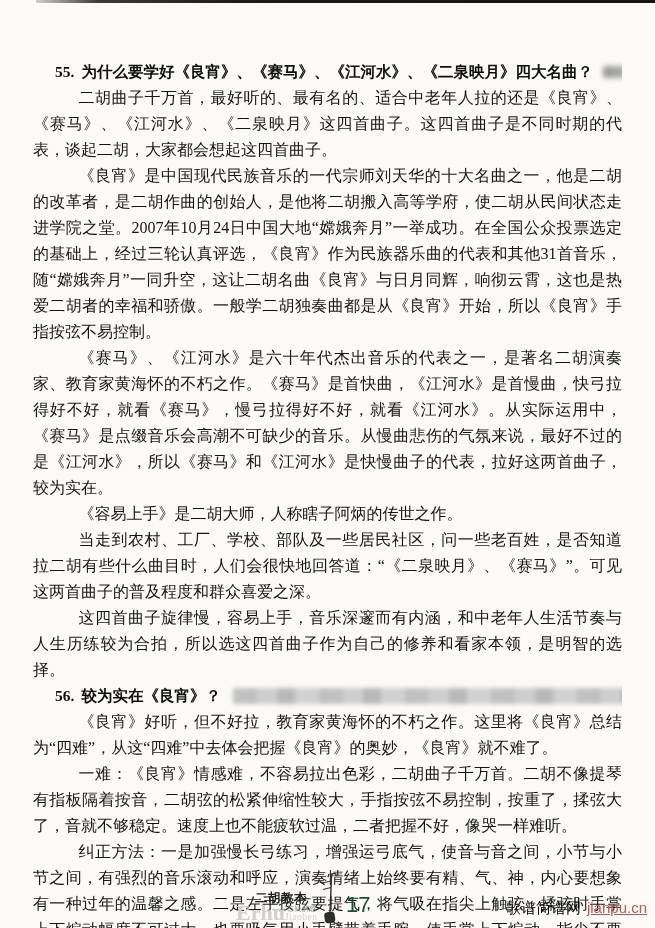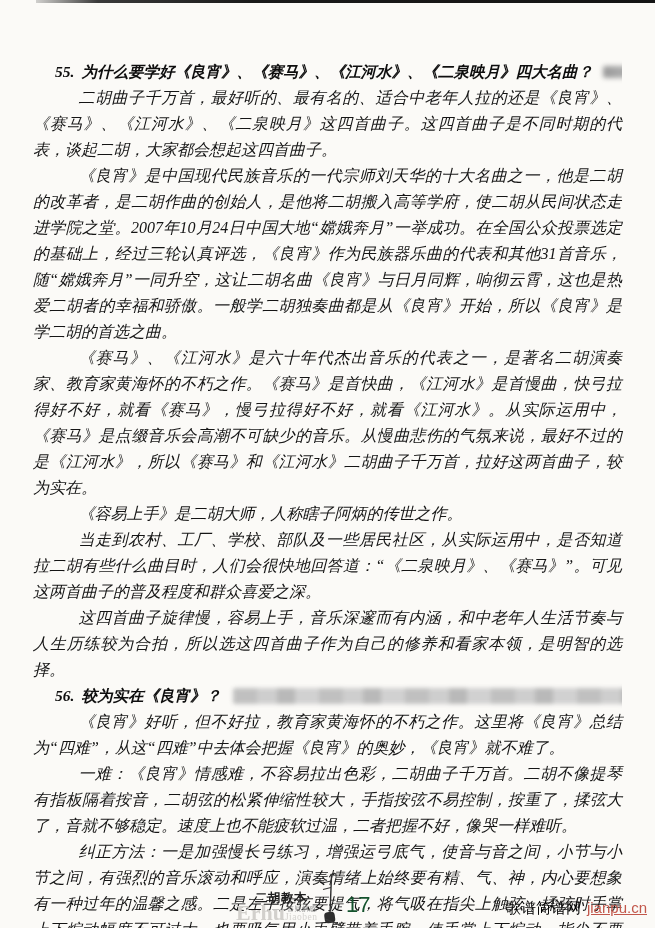--- a/index.html
+++ b/index.html
@@ -14,21 +14,21 @@
   .scan-edge {
     position: absolute; top: 0; left: 36px; right: 0; height: 3px;
     background: linear-gradient(90deg, rgba(80,80,80,.25) 0%, #3a3a3a 10%, #1a1a1a 35%, #141414 100%);
   }
   .content {
     position: absolute; top: 59px; left: 33px; width: 589px;
     color: #151515;
     font-size: 16px; line-height: 26px;
     text-align: justify;
   }
-  .content p { margin: 0; font-style: italic; }
+  .content p { margin: 0; }
   .heading {
     font-weight: 700;
     color: #0e0e0e;
     white-space: nowrap;
     font-size: 15.5px;
     padding-left: 22px;
     overflow: hidden;
   }
   .heading .num { margin-right: 7px; }
   .para { text-indent: 2.85em; }
@@ -90,24 +90,24 @@
 
 <div class="page">
 
   <div class="scan-edge"></div>
 
   <main class="content">
 
     <p class="heading"><span class="num">55.</span><span>为什么要学好《良宵》、《赛马》、《江河水》、《二泉映月》四大名曲？</span><span class="blur-patch"></span></p>
 
     <p class="para">二胡曲子千万首，最好听的、最有名的、适合中老年人拉的还是《良宵》、《赛马》、《江河水》、《二泉映月》这四首曲子。这四首曲子是不同时期的代表，谈起二胡，大家都会想起这四首曲子。</p>
-    <p class="para">《良宵》是中国现代民族音乐的一代宗师刘天华的十大名曲之一，他是二胡的改革者，是二胡作曲的创始人，是他将二胡搬入高等学府，使二胡从民间状态走进学院之堂。2007年10月24日中国大地“嫦娥奔月”一举成功。在全国公众投票选定的基础上，经过三轮认真评选，《良宵》作为民族器乐曲的代表和其他31首音乐，随“嫦娥奔月”一同升空，这让二胡名曲《良宵》与日月同辉，响彻云霄，这也是热爱二胡者的幸福和骄傲。一般学二胡独奏曲都是从《良宵》开始，所以《良宵》是学二胡的首选之曲。</p>
-    <p class="para">《赛马》、《江河水》是六十年代杰出音乐的代表之一，是著名二胡演奏家、教育家黄海怀的不朽之作。《赛马》是首快曲，《江河水》是首慢曲，快弓拉得好不好，就看《赛马》，慢弓拉得好不好，就看《江河水》。从实际运用中，《赛马》是点缀音乐会高潮不可缺少的音乐。从慢曲悲伤的气氛来说，最好不过的是《江河水》，所以《赛马》和《江河水》二胡曲子千万首，拉好这两首曲子，较为实在。</p>
+    <p class="para">《良宵》是中国现代民族音乐的一代宗师刘天华的十大名曲之一，他是二胡的改革者，是二胡作曲的创始人，是他将二胡搬入高等学府，使二胡从民间状态走进学院之堂。2007年10月24日中国大地“嫦娥奔月”一举成功。在全国公众投票选定的基础上，经过三轮认真评选，《良宵》作为民族器乐曲的代表和其他31首音乐，随“嫦娥奔月”一同升空，这让二胡名曲《良宵》与日月同辉，响彻云霄，这也是热爱二胡者的幸福和骄傲。一般学二胡独奏曲都是从《良宵》开始，所以《良宵》手指按弦不易控制。</p>
+    <p class="para">《赛马》、《江河水》是六十年代杰出音乐的代表之一，是著名二胡演奏家、教育家黄海怀的不朽之作。《赛马》是首快曲，《江河水》是首慢曲，快弓拉得好不好，就看《赛马》，慢弓拉得好不好，就看《江河水》。从实际运用中，《赛马》是点缀音乐会高潮不可缺少的音乐。从慢曲悲伤的气氛来说，最好不过的是《江河水》，所以《赛马》和《江河水》是快慢曲子的代表，拉好这两首曲子，较为实在。</p>
     <p class="para">《容易上手》是二胡大师，人称瞎子阿炳的传世之作。</p>
-    <p class="para">当走到农村、工厂、学校、部队及一些居民社区，从实际运用中，是否知道拉二胡有些什么曲目时，人们会很快地回答道：“《二泉映月》、《赛马》”。可见这两首曲子的普及程度和群众喜爱之深。</p>
+    <p class="para">当走到农村、工厂、学校、部队及一些居民社区，问一些老百姓，是否知道拉二胡有些什么曲目时，人们会很快地回答道：“《二泉映月》、《赛马》”。可见这两首曲子的普及程度和群众喜爱之深。</p>
     <p class="para">这四首曲子旋律慢，容易上手，音乐深邃而有内涵，和中老年人生活节奏与人生历练较为合拍，所以选这四首曲子作为自己的修养和看家本领，是明智的选择。</p>
 
     <p class="heading"><span class="num">56.</span><span>较为实在《良宵》？</span><span class="blur-band"></span></p>
 
     <p class="para">《良宵》好听，但不好拉，教育家黄海怀的不朽之作。这里将《良宵》总结为“四难”，从这“四难”中去体会把握《良宵》的奥妙，《良宵》就不难了。</p>
     <p class="para">一难：《良宵》情感难，不容易拉出色彩，二胡曲子千万首。二胡不像提琴有指板隔着按音，二胡弦的松紧伸缩性较大，手指按弦不易控制，按重了，揉弦大了，音就不够稳定。速度上也不能疲软过温，二者把握不好，像哭一样难听。</p>
     <p class="para">纠正方法：一是加强慢长弓练习，增强运弓底气，使音与音之间，小节与小节之间，有强烈的音乐滚动和呼应，演奏情绪上始终要有精、气、神，内心要想象有一种过年的温馨之感。二是左手按弦要提气，将气吸在指尖上触弦，揉弦时手掌上下煽动幅度不可过大，也要吸气用小手臂带着手腕，使手掌上下煽动，指尖不要猛力捏弦，要感觉是在指板上隔着按音</p>
 
   </main>
 

